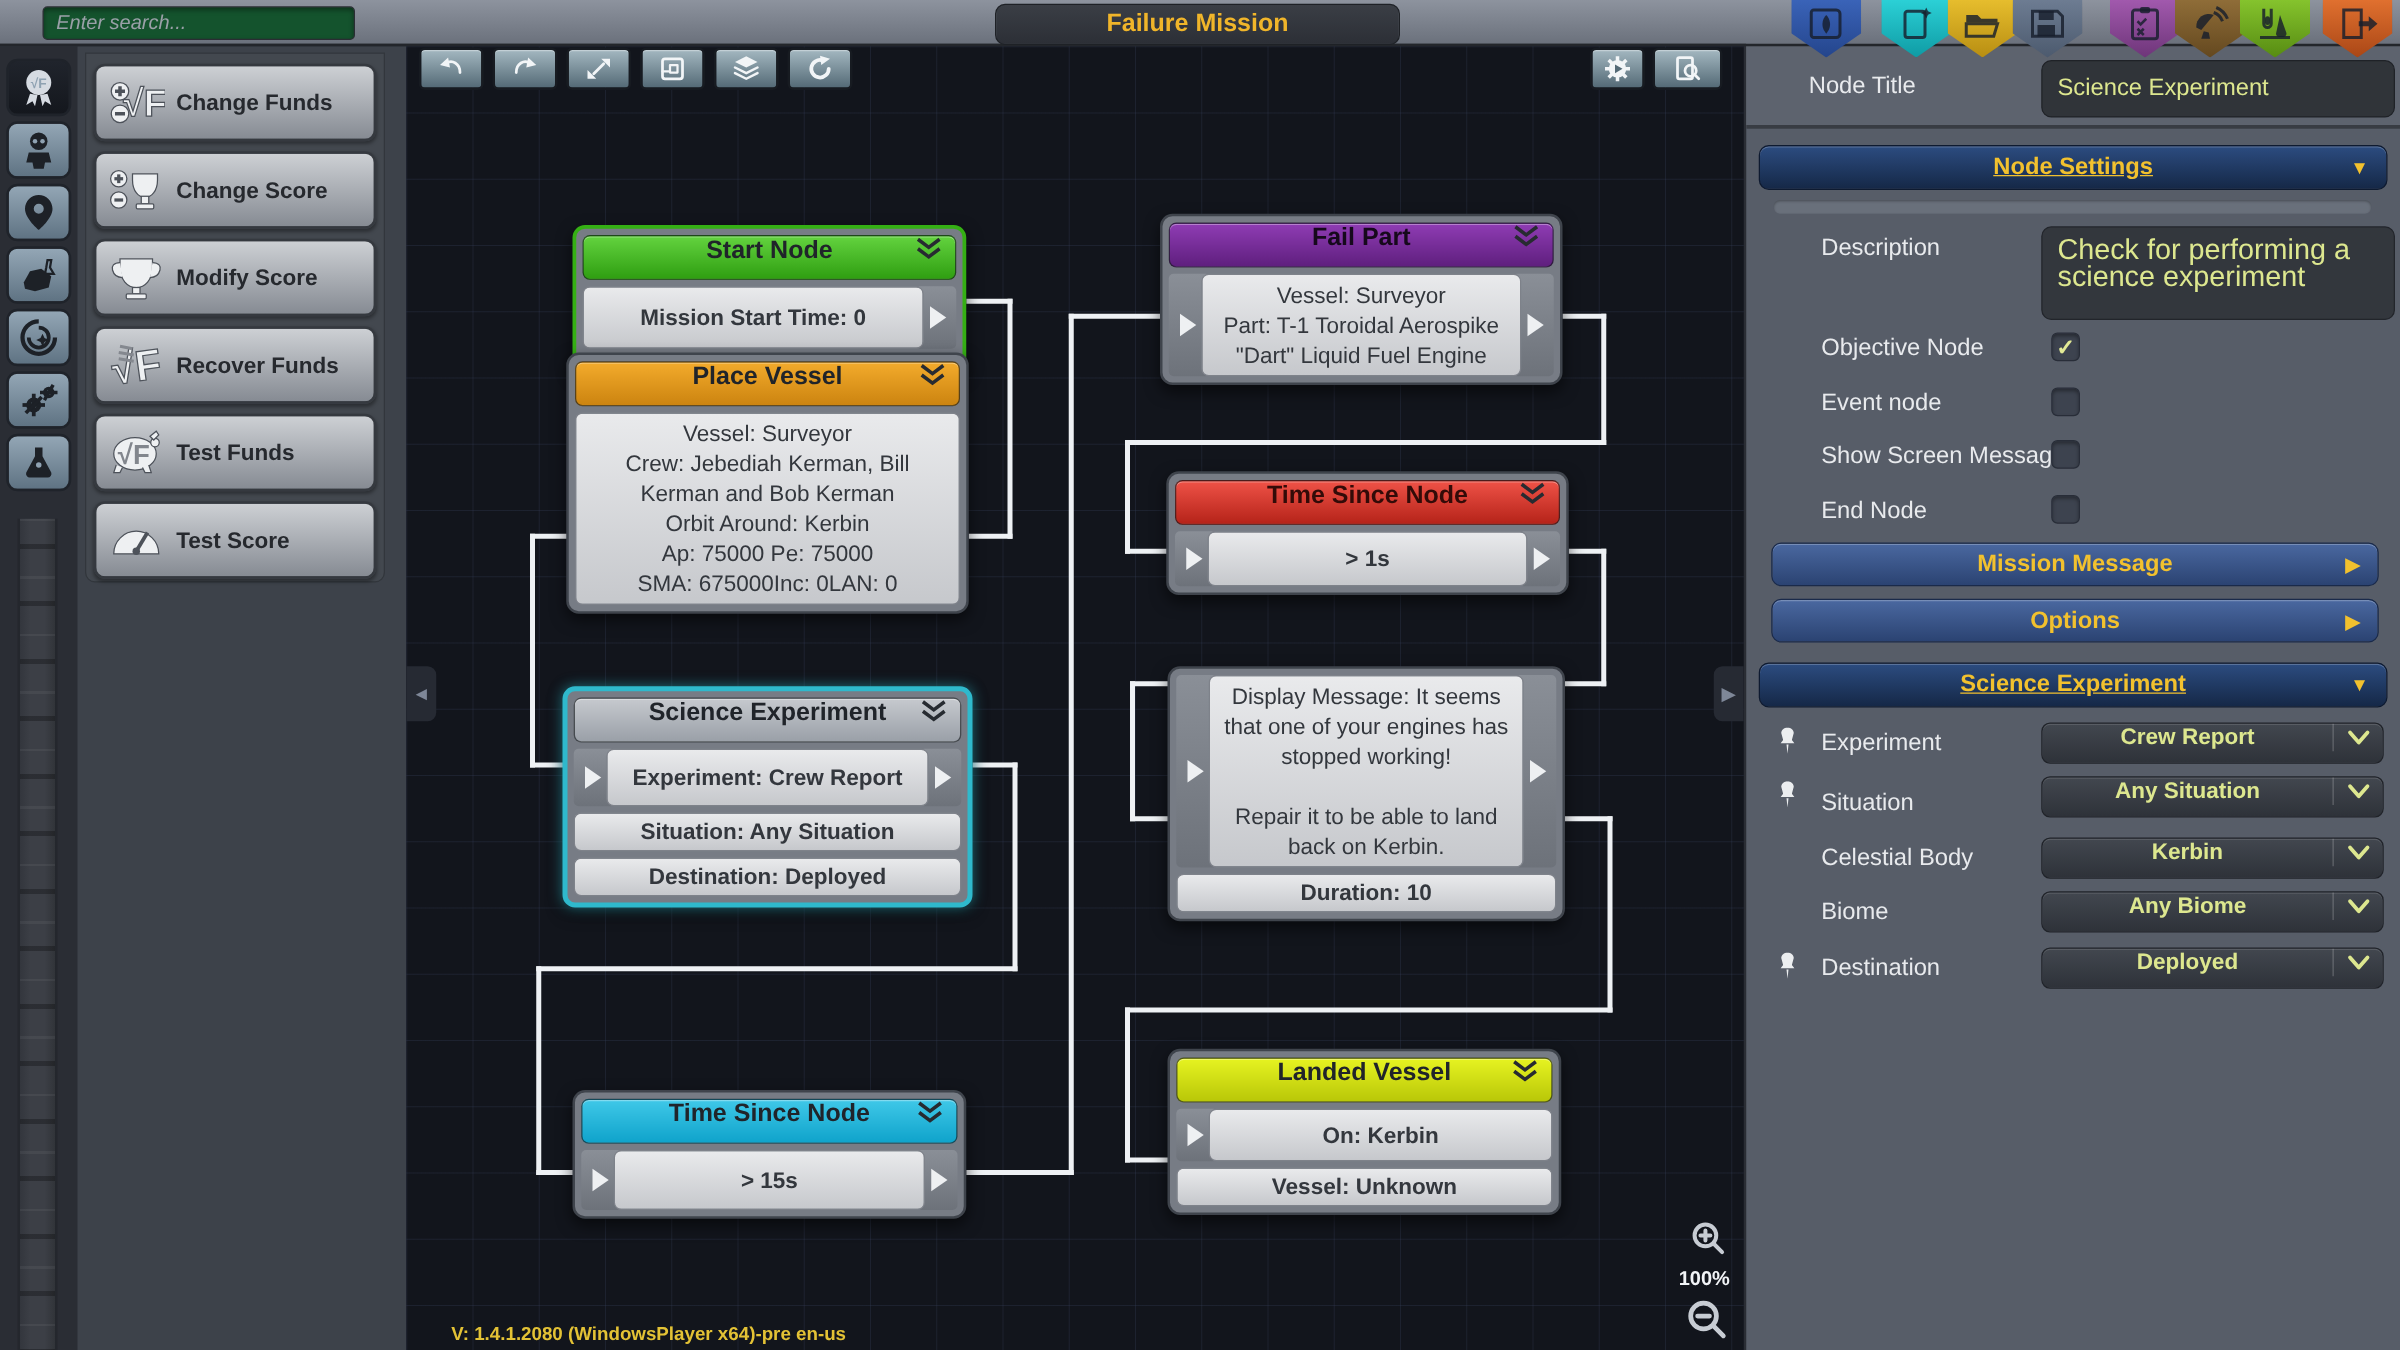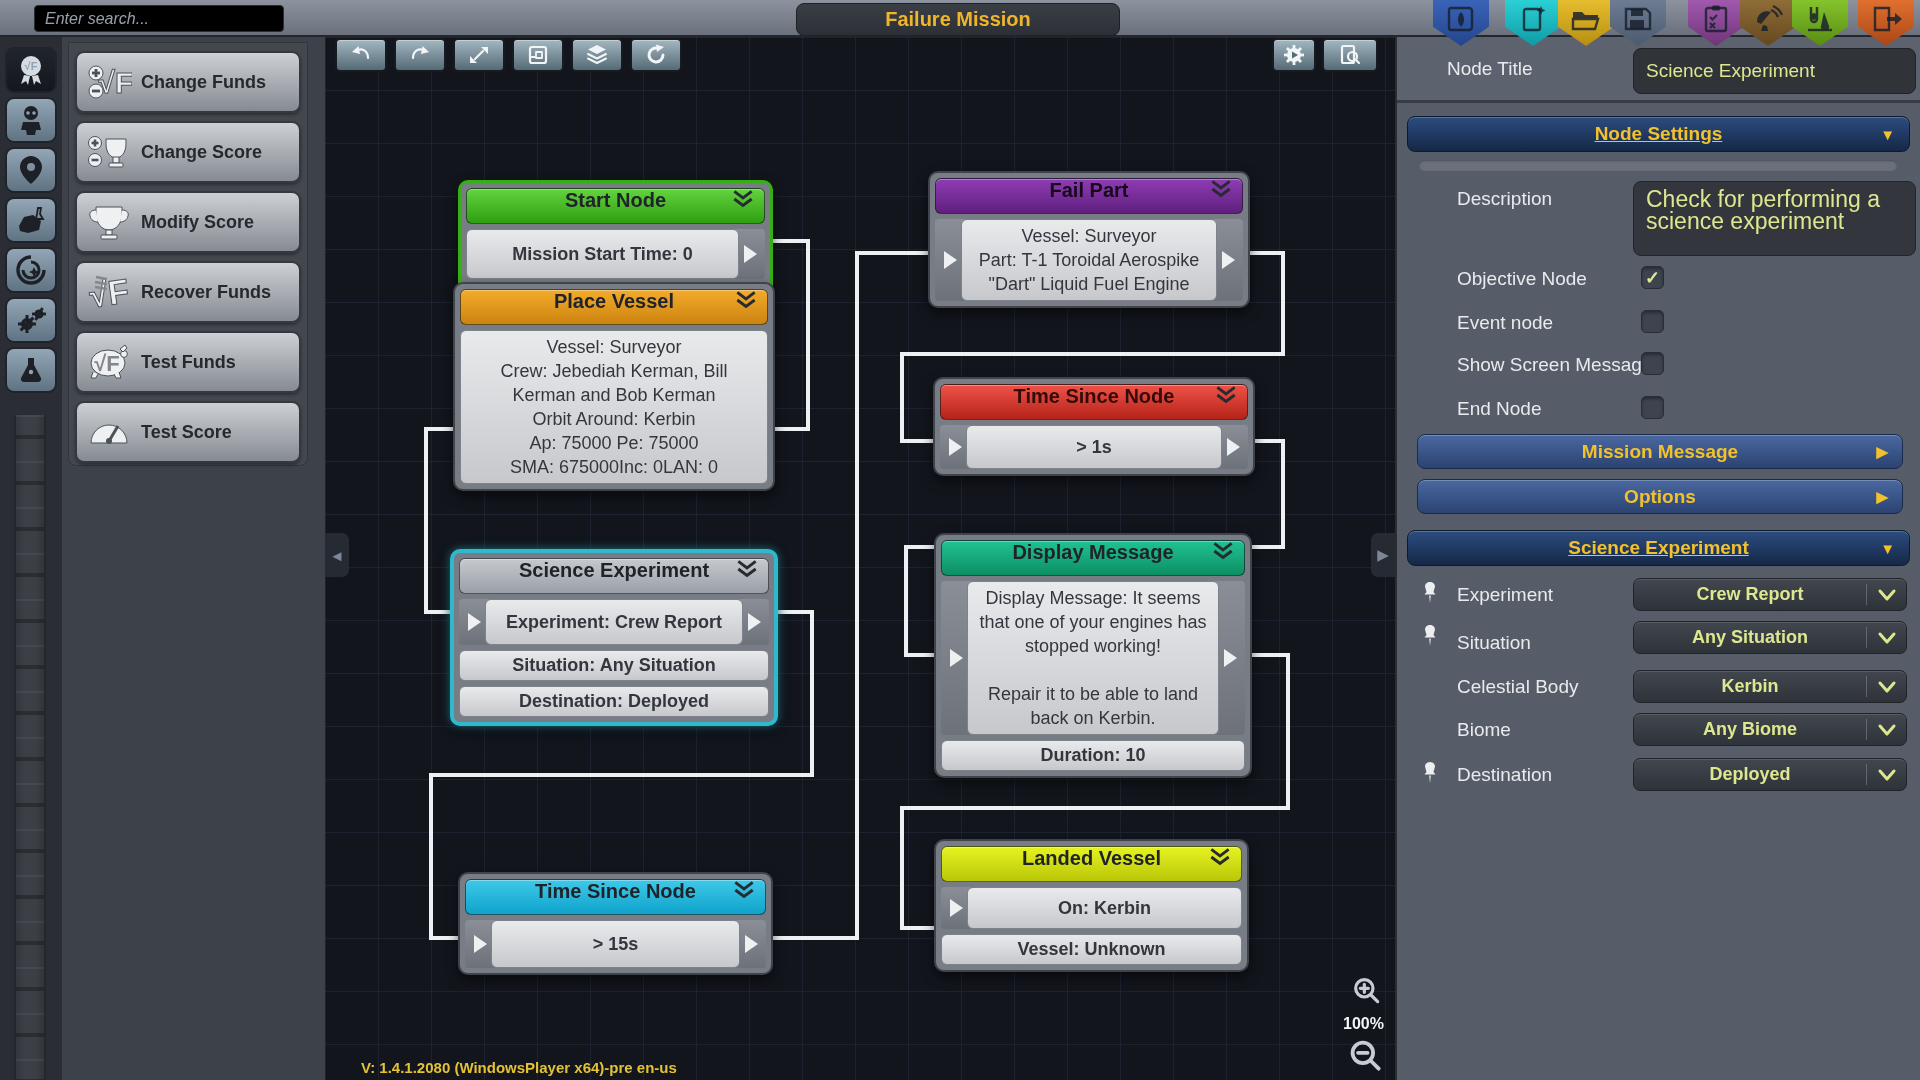--- a/index.html
+++ b/index.html
@@ -4,21 +4,21 @@
 <style>
   * { margin:0; padding:0; box-sizing:border-box; }
   html,body { width:1920px; height:1080px; overflow:hidden; background:#2a2d34;
               font-family:"Liberation Sans", sans-serif; }
   #stage { position:relative; width:1920px; height:1080px; overflow:hidden; }
 
   
   .topbar { position:absolute; left:0; top:0; width:1920px; height:37px;
             background:linear-gradient(#8d939e,#6b717c); border-bottom:2px solid #23262b; z-index:40; }
   .searchbox { position:absolute; left:34px; top:5px; width:250px; height:27px;
-               background:#000000; border:1px solid #2a2d33; border-radius:4px;
+               background:#14532d; border:1px solid #2a2d33; border-radius:4px;
                color:#9aa0a8; font-style:italic; font-size:16px; padding:0 10px;
                box-shadow:inset 0 2px 4px rgba(0,0,0,.4); outline:none; }
   .searchbox::placeholder { color:#9aa0a8; font-style:italic; }
   .mission-title { position:absolute; left:796px; top:3px; width:324px; height:33px;
                    background:linear-gradient(#3a3e45,#2c2f36); border-radius:8px;
                    border:1px solid #1e2126; display:flex; align-items:center; justify-content:center;
                    color:#f0b52a; font-size:20px; font-weight:bold; z-index:41; }
 
   
   .left-bg { position:absolute; left:0; top:37px; width:325px; height:1043px; background:#3d424a; }
@@ -144,21 +144,21 @@
          justify-content:center; color:#e2ea96; font-size:18px; font-weight:bold;
          box-shadow:inset 0 2px 3px rgba(0,0,0,.35); }
   .blue-btn { position:absolute; left:20px; width:486px; height:35px; border-radius:8px;
               background:linear-gradient(#4a68a0,#2b4372); border:1px solid #1a2a4a;
               display:flex; align-items:center; justify-content:center;
               color:#f2c12e; font-size:19px; font-weight:bold;
               box-shadow:inset 0 1px 0 rgba(255,255,255,.25); }
   .blue-btn .caret { position:absolute; right:14px; font-size:15px; }
   .drop { position:absolute; left:236px; width:274px; height:33px; border-radius:7px;
           background:linear-gradient(#42474f,#2e3239); border:1px solid #202329;
-          display:flex; align-items:center; box-shadow:inset 0 1px 0 rgba(255,255,255,.12); }
+          display:flex; box-shadow:inset 0 1px 0 rgba(255,255,255,.12); }
   .drop-val { flex:1; text-align:center; color:#dde78f; font-size:18px; font-weight:bold; }
   .drop-ch { width:40px; flex:none; border-left:1px solid rgba(255,255,255,.22);
              display:flex; align-items:center; justify-content:center; height:70%; }
   .drop-ch svg { width:20px; height:14px; stroke:#dde78f; stroke-width:3; fill:none; stroke-linecap:round; stroke-linejoin:round; }
   .pin { position:absolute; left:24px; width:18px; height:22px; }
   .pin svg { width:18px; height:22px; fill:#eceef0; }
 </style>
 </head>
 <body>
 
@@ -496,27 +496,20 @@
             <i class="tri"></i>
           </div>
         <div class="nrow">&gt; 1s</div>
         <div class="ntab r">
             <i class="tri"></i>
           </div>
       </div>
     </div>
 
     <div class="node" style="left:609px;top:496px;width:318px">
-      <div class="nhead hdr-teal">
-        <span class="nhead-t">Display Message</span>
-        <svg class="nchev" viewBox="0 0 24 18">
-            <path d="M4 2 L12 8 L20 2"></path>
-            <path d="M4 9 L12 15 L20 9"></path>
-          </svg>
-      </div>
       <div class="nrow-wrap" style="min-height:150px">
         <div class="ntab l">
             <i class="tri"></i>
           </div>
         <div class="nrow nbody">Display Message: It seems that one of your engines has stopped working!
 
 Repair it to be able to land back on Kerbin.</div>
         <div class="ntab r">
             <i class="tri"></i>
           </div>

